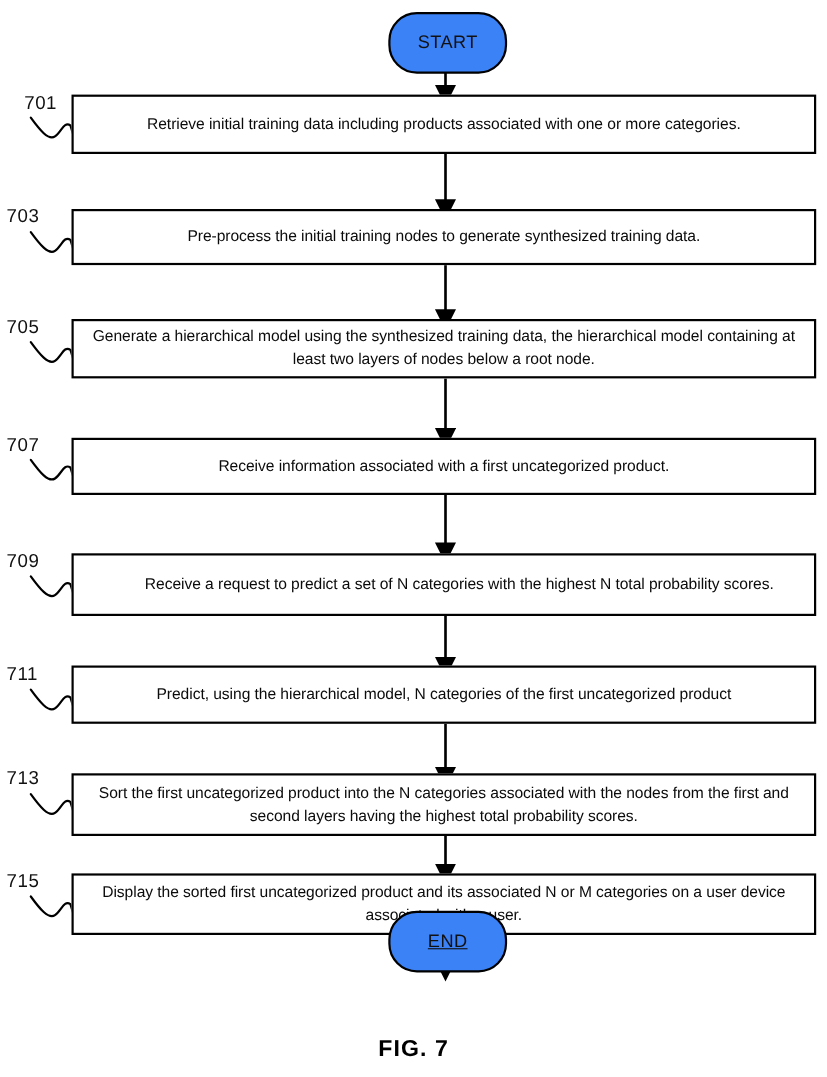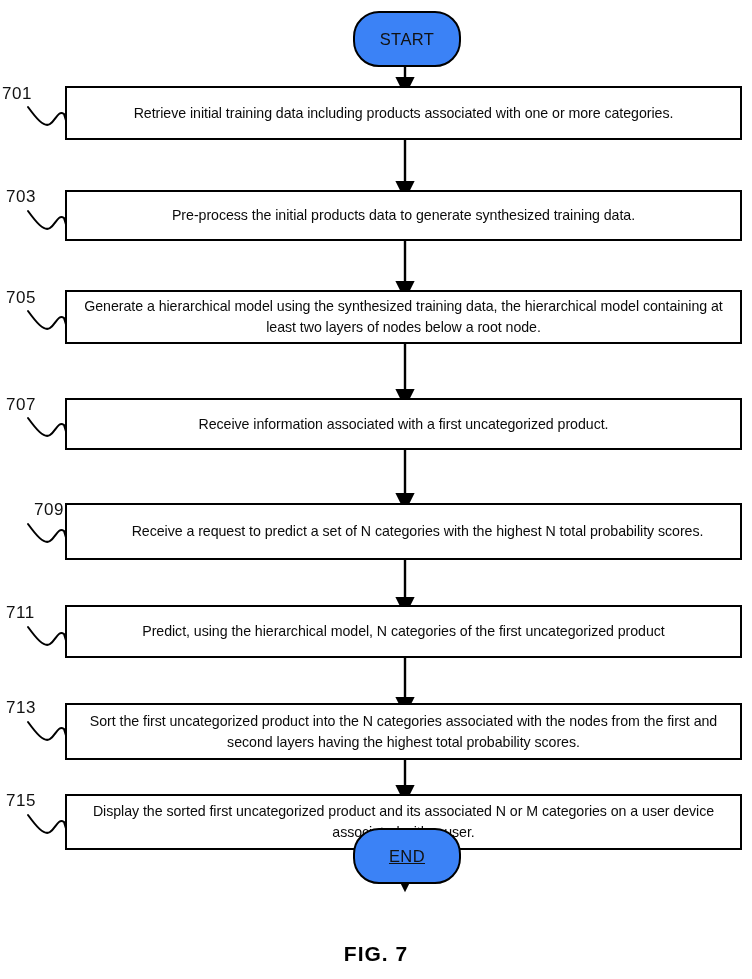--- a/index.html
+++ b/index.html
@@ -107,41 +107,41 @@
       <path d="M28,627 C36,638 44,648 50,644 C56,640 58,630 64,634 L68,647"></path>
       <path d="M28,722 C36,733 44,743 50,739 C56,735 58,725 64,729 L68,742"></path>
       <path d="M28,815 C36,826 44,836 50,832 C56,828 58,818 64,822 L68,835"></path>
     </g>
   </svg>
 
   <div class="terminator" style="left:353px; top:11px; width:104px; height:52px;">
     <span>START</span>
   </div>
 
-  <div class="refnum" style="left:2px; top:84px;">701</div>
+  <div class="refnum" style="left:22px; top:84px;">701</div>
   <div class="pbox" style="left:65px; top:86px; width:677px; height:54px;">
     <div class="ptext">Retrieve initial training data including products associated with one or more categories.</div>
   </div>
 
   <div class="refnum" style="left:6px; top:187px;">703</div>
   <div class="pbox" style="left:65px; top:190px; width:677px; height:51px;">
-    <div class="ptext">Pre-process the initial products data to generate synthesized training data.</div>
+    <div class="ptext">Pre-process the initial training nodes to generate synthesized training data.</div>
   </div>
 
   <div class="refnum" style="left:6px; top:288px;">705</div>
   <div class="pbox" style="left:65px; top:290px; width:677px; height:54px;">
     <div class="ptext">Generate a hierarchical model using the synthesized training data, the hierarchical model containing at least two layers of nodes below a root node.</div>
   </div>
 
   <div class="refnum" style="left:6px; top:395px;">707</div>
   <div class="pbox" style="left:65px; top:398px; width:677px; height:52px;">
     <div class="ptext">Receive information associated with a first uncategorized product.</div>
   </div>
 
-  <div class="refnum" style="left:6px; top:500px;margin-left:28px;">709</div>
+  <div class="refnum" style="left:6px; top:500px;">709</div>
   <div class="pbox" style="left:65px; top:503px; width:677px; height:57px;padding-left:38px;">
     <div class="ptext">Receive a request to predict a set of N categories with the highest N total probability scores.</div>
   </div>
 
   <div class="refnum" style="left:6px; top:603px;">711</div>
   <div class="pbox" style="left:65px; top:605px; width:677px; height:53px;">
     <div class="ptext">Predict, using the hierarchical model, N categories of the first uncategorized product</div>
   </div>
 
   <div class="refnum" style="left:6px; top:698px;">713</div>

